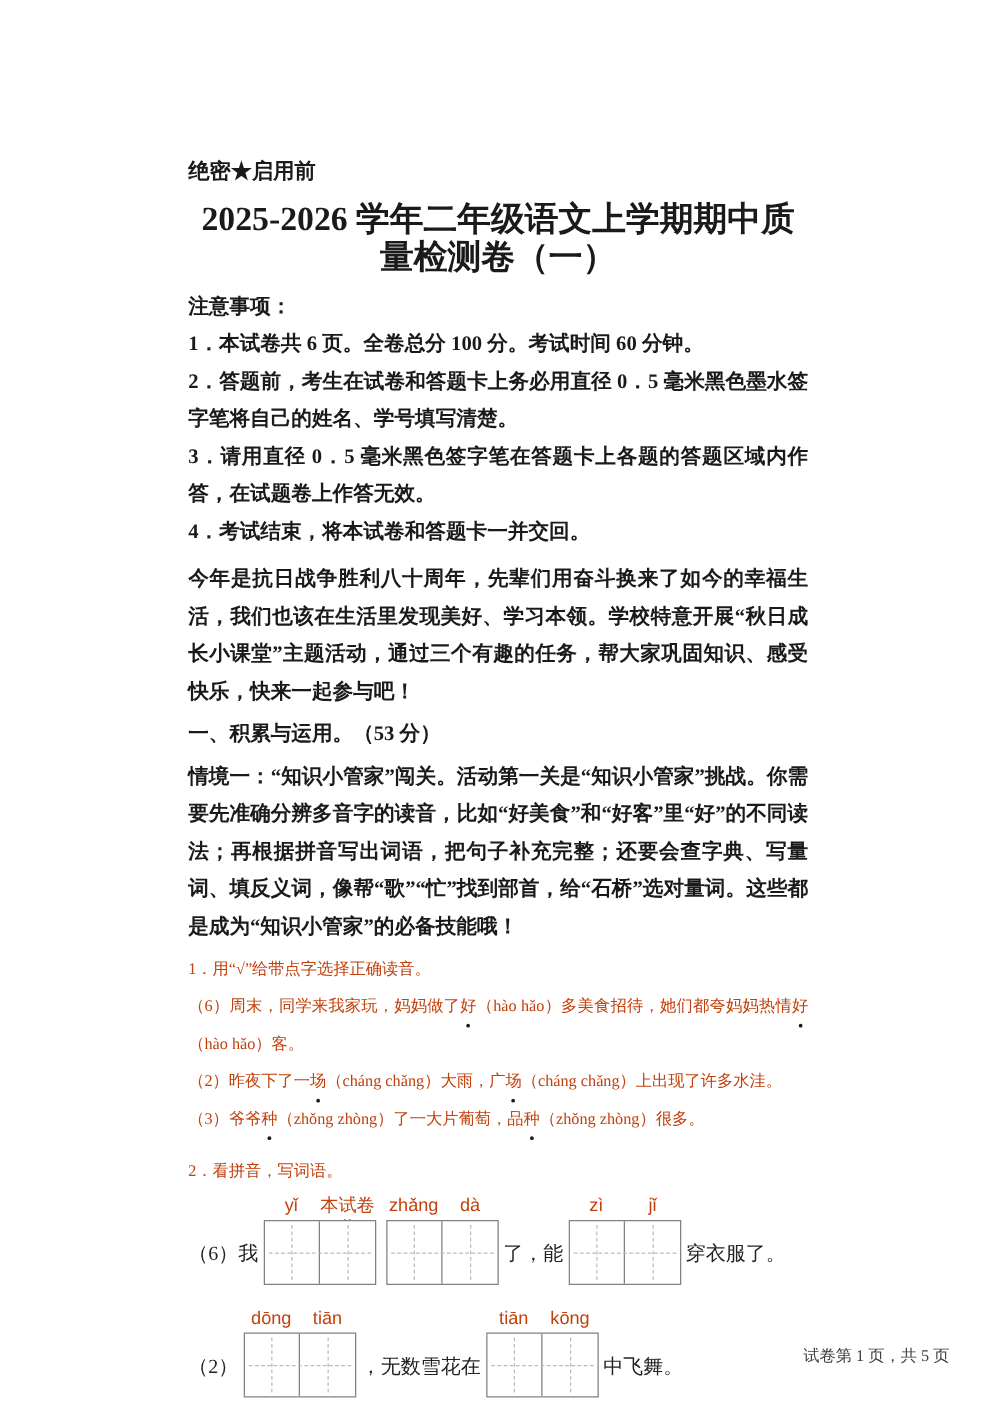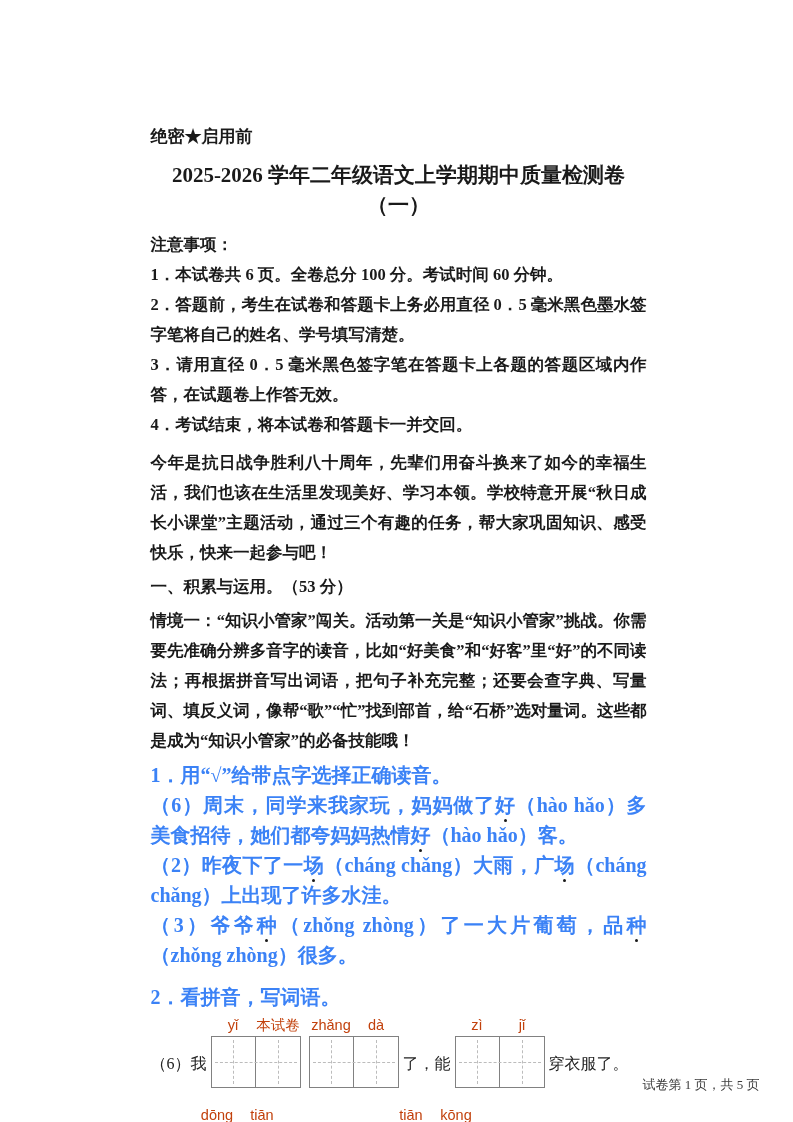--- a/index.html
+++ b/index.html
@@ -8,23 +8,23 @@
     width:726px;height:1122px;
     margin:0 auto;
     background:#ffffff;
     box-sizing:border-box;
     padding:126px 113px 0 117px;
     font-family:"Liberation Serif","DejaVu Serif",serif;
     color:#1a1a1a;
     overflow:hidden;
   }
   .secret{font-weight:bold;font-size:17px;line-height:22px;}
-  .title{font-weight:bold;font-size:21px;line-height:30px;text-align:center;margin:12px 0 10px 0;}
+  .title{font-weight:bold;font-size:27px;line-height:30px;text-align:center;margin:12px 0 10px 0;}
   .bpar{font-weight:bold;font-size:16.5px;line-height:30px;text-align:justify;text-justify:inter-character;margin:0;}
-  .rpar{font-weight:bold;font-size:20px;line-height:30px;text-align:justify;text-justify:inter-character;margin:0;color:#3b82f6;}
+  .rpar{font-weight:normal;font-size:13px;line-height:30px;text-align:justify;text-justify:inter-character;margin:0;color:#c2410c;}
   .mt8{margin-top:8px;}
   .mt4{margin-top:4px;}
   .mt12{margin-top:12px;}
   .dotchar{position:relative;display:inline-block;}
   .dotchar::after{
     content:"";position:absolute;left:50%;bottom:-2px;
     width:3px;height:3px;margin-left:-1.5px;border-radius:50%;background:#1a1a1a;
   }
   
   .fill-row{display:flex;align-items:flex-start;font-size:16px;color:#222;}

